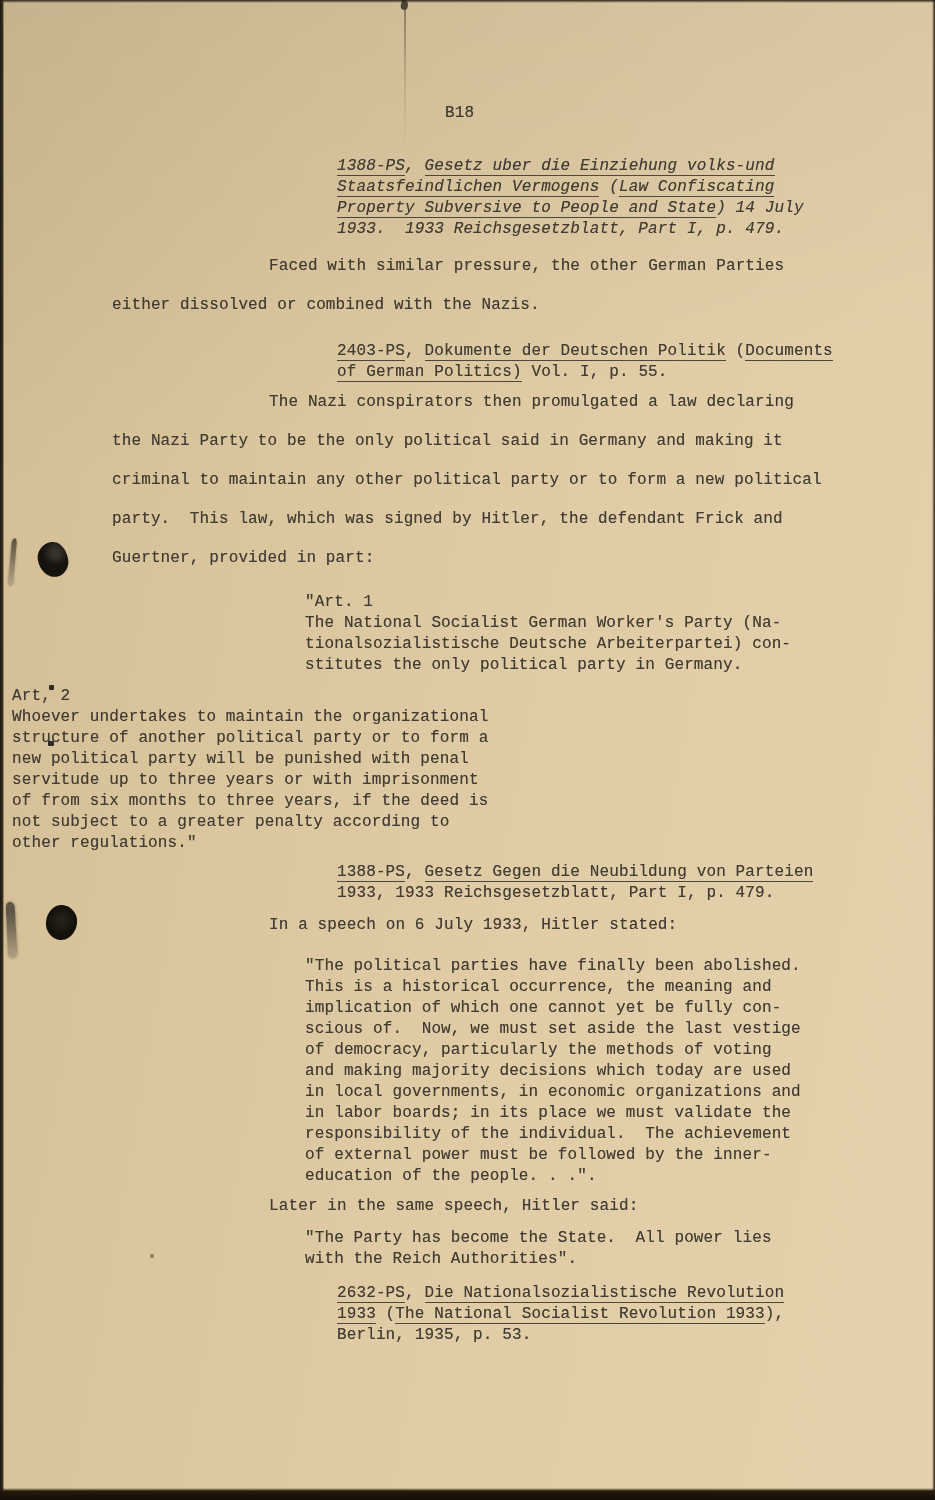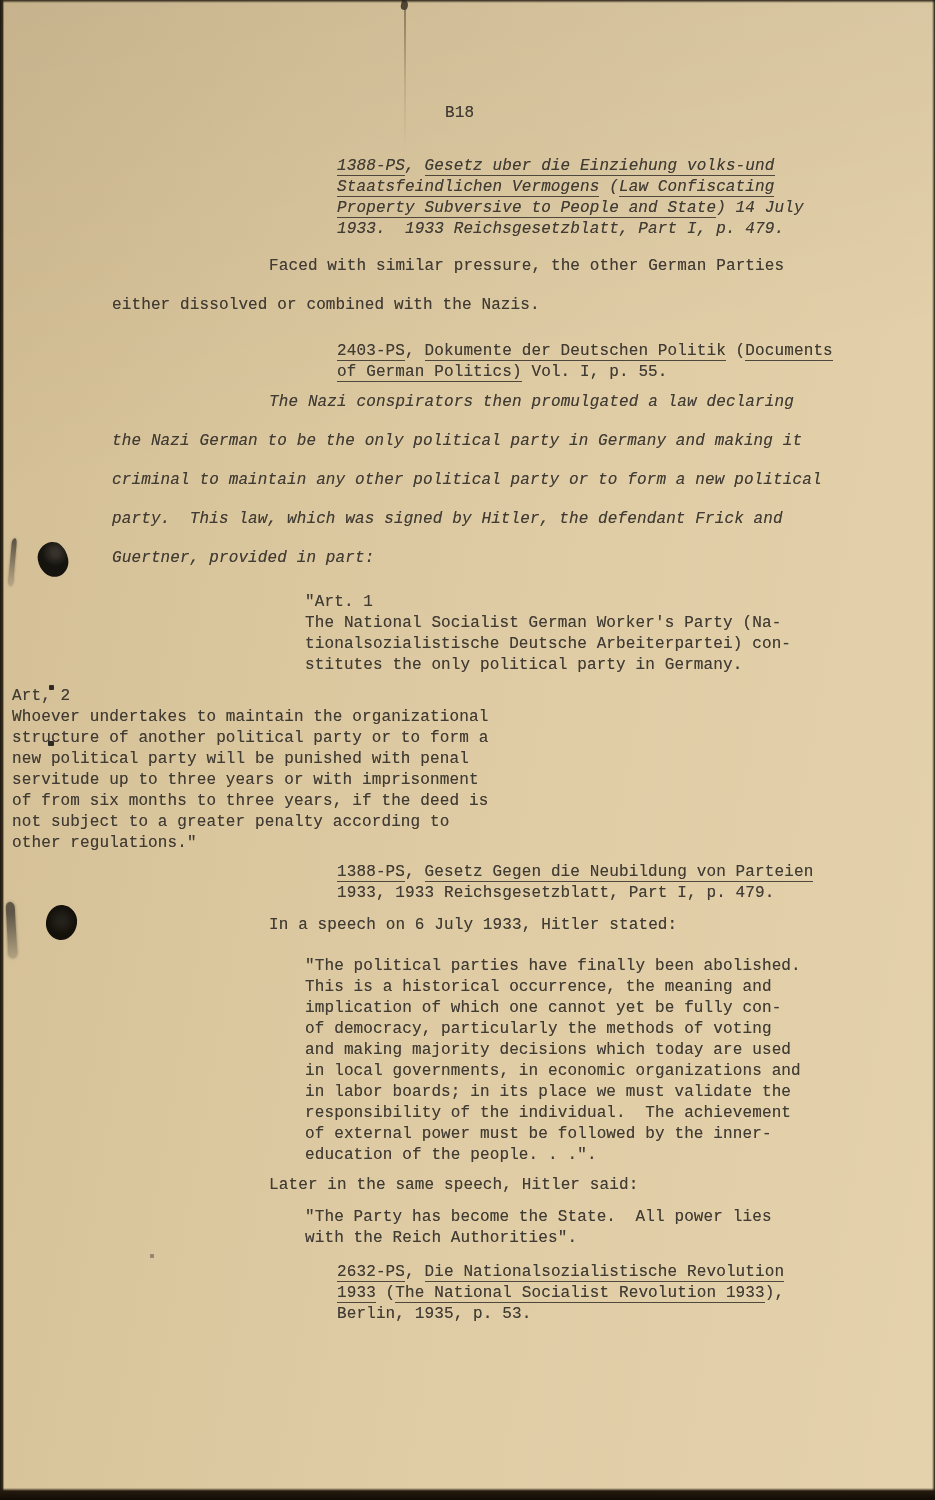--- a/index.html
+++ b/index.html
@@ -18,21 +18,21 @@
   .quote { margin-left:305px; }
   .paragraph, .lead { margin-left:112px; }
   .paragraph .line, .lead .line { height:39px; line-height:39px; }
   .first { text-indent:157px; }
   .u { border-bottom:1.6px solid rgba(62,57,49,0.9); }
 
   
   #doc-body > .block:nth-child(1){ margin-top:156px;font-style:italic; }
   #doc-body > .block:nth-child(2){ margin-top:7px; }
   #doc-body > .block:nth-child(3){ margin-top:16px; }
-  #doc-body > .block:nth-child(4){ margin-top:0;font-style:italic; }
+  #doc-body > .block:nth-child(4){ margin-top:0; }
   #doc-body > .block:nth-child(5){ margin-top:14px; }
   #doc-body > .block:nth-child(6){ margin-top:10px;margin-left:12px; }
   #doc-body > .block:nth-child(7){ margin-top:8px; }
   #doc-body > .block:nth-child(8){ margin-top:2px; }
   #doc-body > .block:nth-child(9){ margin-top:11px; }
   #doc-body > .block:nth-child(10){ margin-top:0; }
   #doc-body > .block:nth-child(11){ margin-top:2px; }
   #doc-body > .block:nth-child(12){ margin-top:13px; }
 
   .page-number { position:absolute; top:104px; left:445px; }
@@ -89,21 +89,21 @@
       <div class="block paragraph">
         <div class="line first">Faced with similar pressure, the other German Parties</div>
         <div class="line">either dissolved or combined with the Nazis.</div>
       </div>
       <div class="block citation">
         <div class="line"><span class="u">2403-PS</span><span>, </span><span class="u">Dokumente der Deutschen Politik</span><span> (</span><span class="u">Documents</span></div>
         <div class="line"><span class="u">of German Politics)</span><span> Vol. I, p. 55.</span></div>
       </div>
       <div class="block paragraph">
         <div class="line first">The Nazi conspirators then promulgated a law declaring</div>
-        <div class="line">the Nazi German to be the only political party in Germany and making it</div>
+        <div class="line">the Nazi Party to be the only political said in Germany and making it</div>
         <div class="line">criminal to maintain any other political party or to form a new political</div>
         <div class="line">party.  This law, which was signed by Hitler, the defendant Frick and</div>
         <div class="line">Guertner, provided in part:</div>
       </div>
       <div class="block quote">
         <div class="line">"Art. 1</div>
         <div class="line">The National Socialist German Worker's Party (Na-</div>
         <div class="line">tionalsozialistische Deutsche Arbeiterpartei) con-</div>
         <div class="line">stitutes the only political party in Germany.</div>
       </div>
@@ -121,20 +121,21 @@
         <div class="line"><span class="u">1388-PS</span><span>, </span><span class="u">Gesetz Gegen die Neubildung von Parteien</span></div>
         <div class="line"><span>1933, 1933 Reichsgesetzblatt, Part I, p. 479.</span></div>
       </div>
       <div class="block lead">
         <div class="line first">In a speech on 6 July 1933, Hitler stated:</div>
       </div>
       <div class="block quote">
         <div class="line">"The political parties have finally been abolished.</div>
         <div class="line">This is a historical occurrence, the meaning and</div>
         <div class="line">implication of which one cannot yet be fully con-</div>
+        <div class="line">scious of.  Now, we must set aside the last vestige</div>
         <div class="line">of democracy, particularly the methods of voting</div>
         <div class="line">and making majority decisions which today are used</div>
         <div class="line">in local governments, in economic organizations and</div>
         <div class="line">in labor boards; in its place we must validate the</div>
         <div class="line">responsibility of the individual.  The achievement</div>
         <div class="line">of external power must be followed by the inner-</div>
         <div class="line">education of the people. . .".</div>
       </div>
       <div class="block lead">
         <div class="line first">Later in the same speech, Hitler said:</div>

